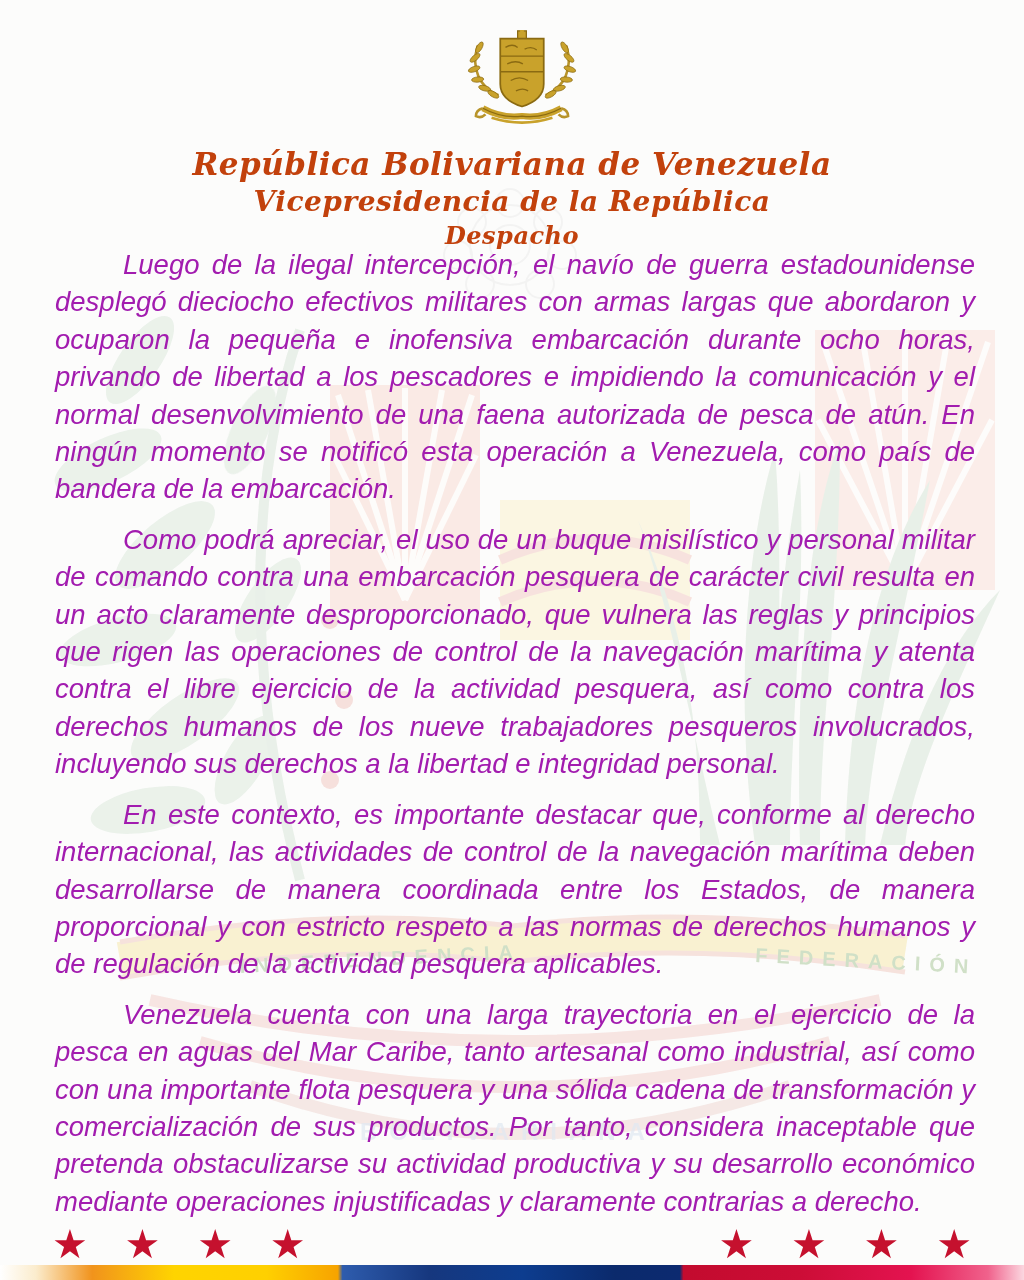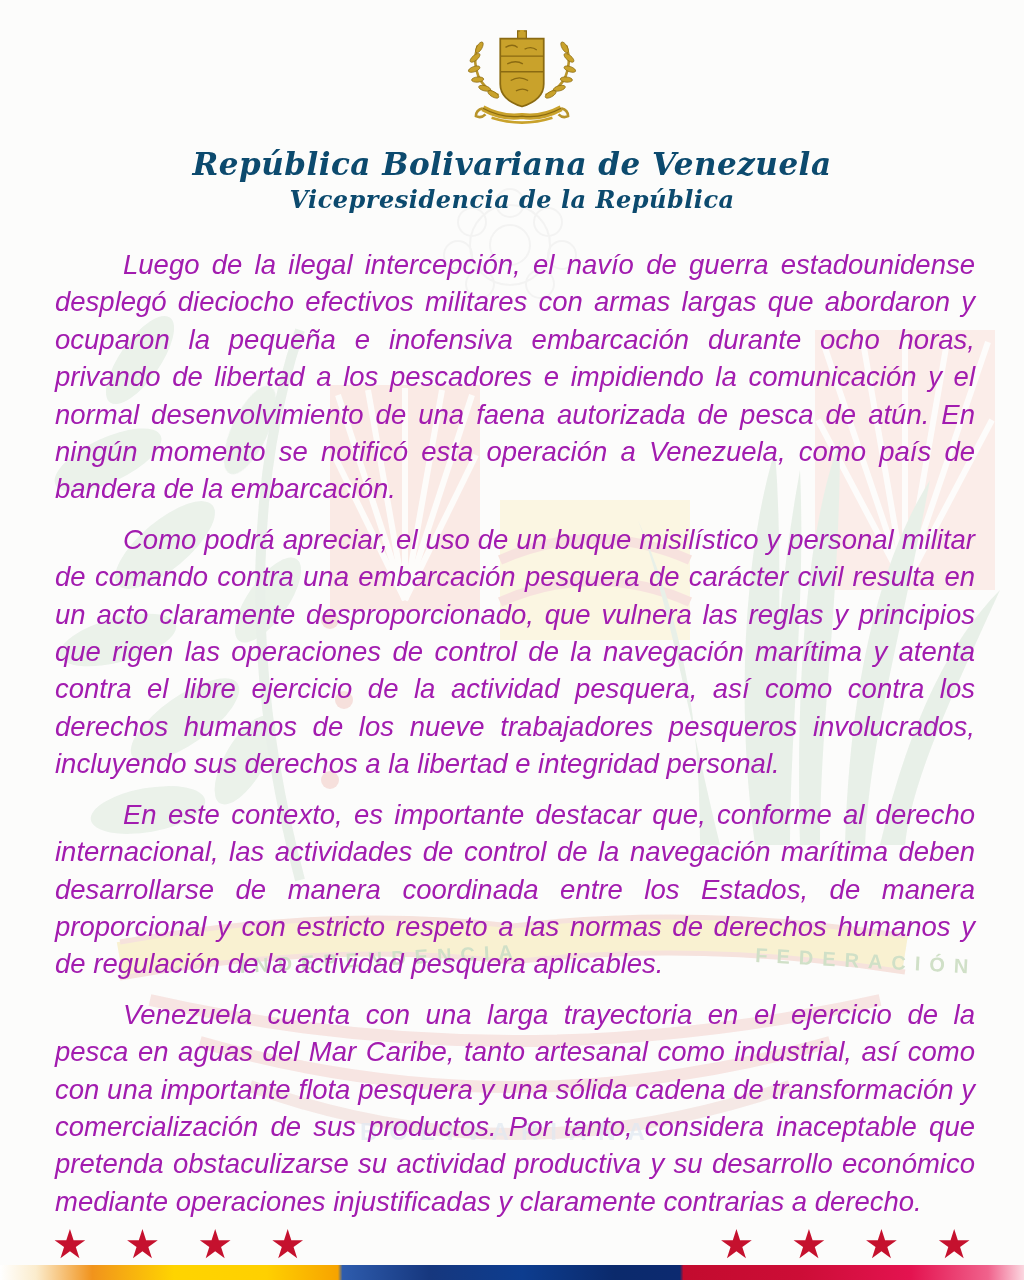--- a/index.html
+++ b/index.html
@@ -11,25 +11,25 @@
     overflow: hidden;
     font-family: "Liberation Sans", sans-serif;
   }
   .wm-svg { position: absolute; left: 0; top: 0; z-index: 0; }
   .header { position: absolute; top: 30px; left: 0; right: 0; text-align: center; z-index: 2; }
   .emblem-wrap { transform: translateX(10px); }
   .script-line {
     font-family: "DejaVu Serif", serif;
     font-style: italic;
     font-weight: 700;
-    color: #0c4a6e;
+    color: #c2410c;
     letter-spacing: 0.5px;
   }
   .h-line1 { font-size: 31px; margin-top: 12px; }
-  .h-line2 { font-size: 24px; margin-top: 3px; }
+  .h-line2 { font-size: 28px; margin-top: 3px; }
   .h-line3 { font-size: 24px; margin-top: 3px; }
   .body-text { position: absolute; top: 246px; left: 55px; width: 920px; z-index: 2; }
   .body-text p {
     font-style: italic;
     font-size: 27.5px;
     line-height: 37.4px;
     text-align: justify;
     text-indent: 68px;
     color: #a21caf;
     margin: 0 0 13px 0;
@@ -185,20 +185,21 @@
         </g>
 
         <path d="M40,90 Q62,102 85,99 Q108,102 130,90" fill="none" stroke="#c9a22b" stroke-width="7"></path>
         <path d="M40,90 Q62,102 85,99 Q108,102 130,90" fill="none" stroke="#8a6a12" stroke-width="1.5"></path>
         <path d="M40,90 q-8,2 -8,9 q6,3 11,-2 M130,90 q8,2 8,9 q-6,3 -11,-2" fill="none" stroke="#b8942a" stroke-width="3"></path>
         <path d="M50,101 Q85,112 120,101" fill="none" stroke="#c9a22b" stroke-width="3"></path>
       </svg>
     </div>
     <div class="script-line h-line1">República Bolivariana de Venezuela</div>
     <div class="script-line h-line2">Vicepresidencia de la República</div>
+    <div class="script-line h-line3">Despacho</div>
   </div>
 
   <div class="body-text">
     <p>Luego de la ilegal intercepción, el navío de guerra estadounidense desplegó dieciocho efectivos militares con armas largas que abordaron y ocuparon la pequeña e inofensiva embarcación durante ocho horas, privando de libertad a los pescadores e impidiendo la comunicación y el normal desenvolvimiento de una faena autorizada de pesca de atún. En ningún momento se notificó esta operación a Venezuela, como país de bandera de la embarcación.</p>
     <p>Como podrá apreciar, el uso de un buque misilístico y personal militar de comando contra una embarcación pesquera de carácter civil resulta en un acto claramente desproporcionado, que vulnera las reglas y principios que rigen las operaciones de control de la navegación marítima y atenta contra el libre ejercicio de la actividad pesquera, así como contra los derechos humanos de los nueve trabajadores pesqueros involucrados, incluyendo sus derechos a la libertad e integridad personal.</p>
     <p>En este contexto, es importante destacar que, conforme al derecho internacional, las actividades de control de la navegación marítima deben desarrollarse de manera coordinada entre los Estados, de manera proporcional y con estricto respeto a las normas de derechos humanos y de regulación de la actividad pesquera aplicables.</p>
     <p>Venezuela cuenta con una larga trayectoria en el ejercicio de la pesca en aguas del Mar Caribe, tanto artesanal como industrial, así como con una importante flota pesquera y una sólida cadena de transformación y comercialización de sus productos. Por tanto, considera inaceptable que pretenda obstaculizarse su actividad productiva y su desarrollo económico mediante operaciones injustificadas y claramente contrarias a derecho.</p>
   </div>
 
   <div class="stars stars-left">★ ★ ★ ★</div>

